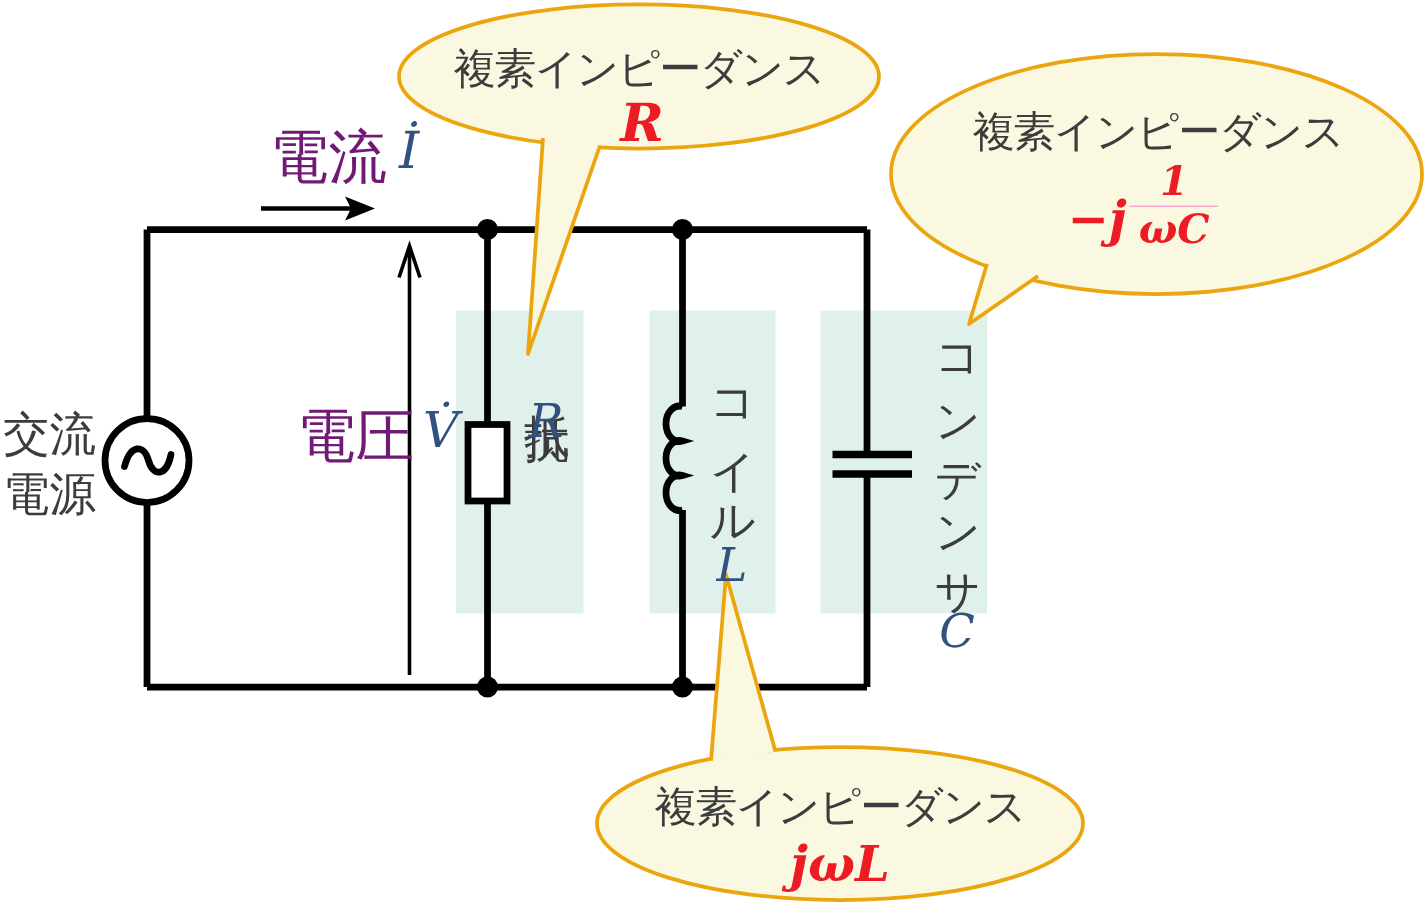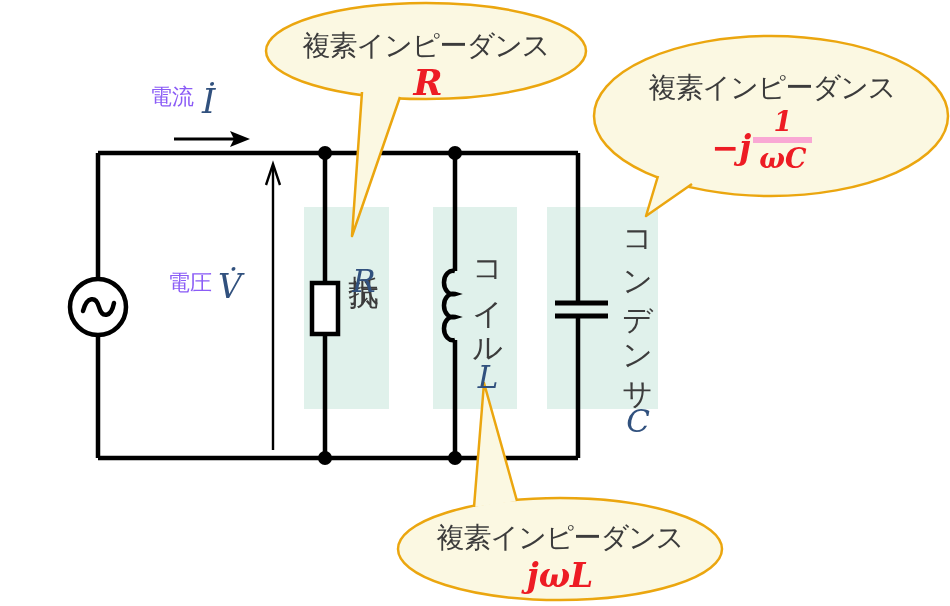--- a/index.html
+++ b/index.html
@@ -2,21 +2,21 @@
 <html><head>
 <meta charset="utf-8">
 <style>
   html,body { margin:0; padding:0; background:#ffffff; }
   .canvas {
     position:relative; width:950px; height:606px; background:#ffffff;
     font-family:"DejaVu Sans","Liberation Sans",sans-serif; overflow:hidden;
   }
   .canvas svg { position:absolute; left:0; top:0; }
   .txt { position:absolute; color:#3c3c3c; }
-  .jp { font-size:22px; line-height:1.15; color:#8b5cf6; }
+  .jp { font-size:39px; line-height:1.15; color:#701a75;margin-left:30px; }
   .mathvar {
     font-family:"DejaVu Serif","Liberation Serif",serif;
     font-style:italic; color:#31517e;
   }
   .row { display:flex; align-items:flex-start; }
   .source-label { left:0px; top:270px; width:66px; text-align:center; }
   .source-label div { font-size:31px; line-height:40px; }
   .current-label { left:150px; top:84px; }
   .current-label .mathvar { font-size:34px; margin-left:8px; line-height:1.05; }
   .voltage-label { left:168px; top:270px; }
@@ -37,21 +37,21 @@
   .formula {
     font-family:"DejaVu Serif","Liberation Serif",serif;
     font-style:italic; font-weight:bold; color:#ed1c24; text-align:center;
   }
   .b1-formula { left:378px; top:62px; width:100px; font-size:35px; }
   .b3-formula { left:480px; top:556px; width:160px; font-size:33px; }
   .b2-formula { left:687px; top:106px; width:150px; display:flex; justify-content:center; align-items:center; }
   .b2-formula .prefix { font-size:33px; margin-top:14px; }
   .frac { display:flex; flex-direction:column; align-items:center; margin-left:2px; }
   .frac .num { font-size:27px; line-height:1.15; padding:0 6px; }
-  .frac .den { font-size:27px; line-height:1.2; border-top:6px solid #f9a8d4; padding:0 6px; }
+  .frac .den { font-size:27px; line-height:1.2; border-top:1px solid #f9a8d4; padding:0 6px; }
 </style>
 </head>
 <body>
 
 <div class="canvas">
 
   <svg width="950" height="606" viewBox="0 0 950 606">
 
     <rect x="304" y="207" width="85" height="202" fill="#e0f1eb"></rect>
     <rect x="433" y="207" width="84" height="202" fill="#e0f1eb"></rect>
@@ -92,20 +92,24 @@
       <ellipse cx="771" cy="116" rx="177" ry="80" fill="#fbf8e2" stroke="#eba60f" stroke-width="2.5"></ellipse>
       <path d="M 658 176 L 646 216 L 692 184" fill="#fbf8e2" stroke="#eba60f" stroke-width="2.5" stroke-linejoin="round"></path>
     </g>
 
     <g>
       <ellipse cx="560" cy="549" rx="162" ry="51" fill="#fbf8e2" stroke="#eba60f" stroke-width="2.5"></ellipse>
       <path d="M 474 507 L 484 383 L 517 501" fill="#fbf8e2" stroke="#eba60f" stroke-width="2.5" stroke-linejoin="round"></path>
     </g>
   </svg>
 
+  <div class="txt source-label">
+    <div>交流</div>
+    <div>電源</div>
+  </div>
 
   <div class="txt row current-label">
     <span class="jp">電流</span>
     <span class="mathvar">İ</span>
   </div>
 
   <div class="txt row voltage-label">
     <span class="jp">電圧</span>
     <span class="mathvar">V̇</span>
   </div>

